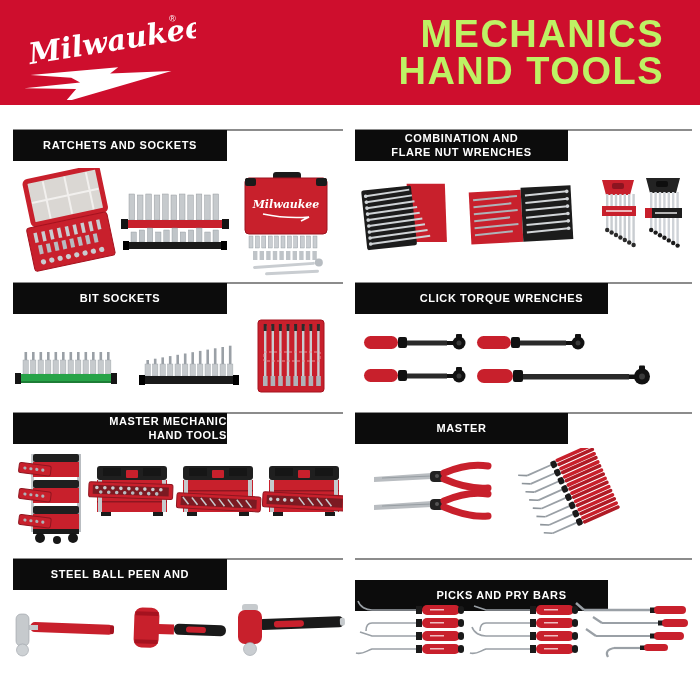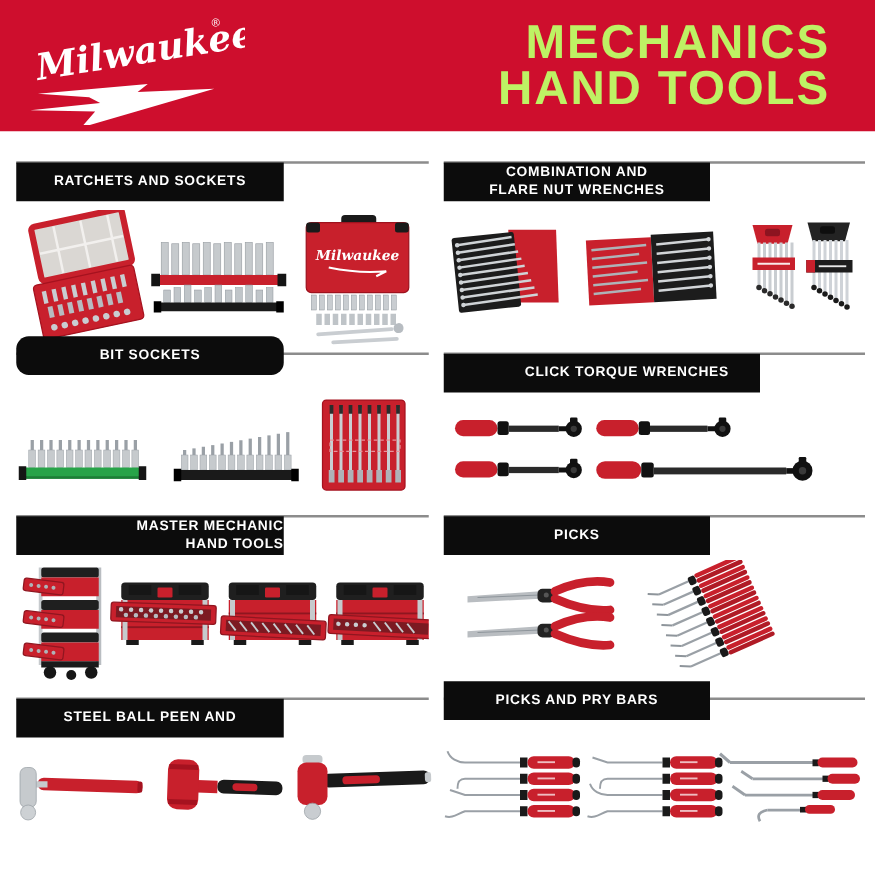--- a/index.html
+++ b/index.html
@@ -270,21 +270,21 @@
           <circle cx="321.2" cy="75" r="2.2"></circle>
           <circle cx="325.6" cy="77.6" r="2.2"></circle>
       </g>
       <rect x="293" y="40" width="37" height="10" fill="#1d1d1d"></rect>
       <rect x="293" y="40" width="7" height="10" fill="#c8202c"></rect>
       <path d="M303 45 h22" stroke="#ffffff" stroke-width="1.5" opacity="0.9"></path>
     </g>
   </svg>
 
   <div class="rule l" style="top:282px;"></div>
-  <div class="banner l" style="top:269px;border-radius:10px;">
+  <div class="banner l" style="top:283px;">
     <span>BIT SOCKETS</span>
   </div>
   <div class="rule r" style="top:282px;"></div>
   <div class="banner r" style="top:283px;padding-left:40px;">
     <span>CLICK TORQUE WRENCHES</span>
   </div>
 
   <svg class="prod" style="left:13px;top:316px;" width="330" height="86" viewBox="0 0 330 86">
     <g>
       <g fill="#c6cacd" stroke="#9aa0a6" stroke-width="0.4">
@@ -428,21 +428,21 @@
     </g>
   </svg>
 
   <div class="rule l" style="top:412px;"></div>
   <div class="banner l" style="top:413px;align-items:flex-end;">
     <span>MASTER MECHANIC</span>
     <span>HAND TOOLS</span>
   </div>
   <div class="rule r" style="top:412px;"></div>
   <div class="banner r" style="top:413px;">
-    <span>PICKS</span>
+    <span>MASTER</span>
   </div>
 
   <svg class="prod" style="left:13px;top:446px;" width="330" height="100" viewBox="0 0 330 100">
 
     <g>
       <rect x="18" y="8" width="3" height="78" fill="#c6cacd"></rect>
       <rect x="64" y="8" width="4" height="78" fill="#b9bdc1"></rect>
       <g>
         <rect x="20" y="8" width="46" height="8" rx="2" fill="#1f1f1f"></rect>
         <rect x="20" y="16" width="46" height="15" fill="#c8202c"></rect>
@@ -635,21 +635,21 @@
         </g>
       </g>
     </g>
   </svg>
 
   <div class="rule l" style="top:558px;"></div>
   <div class="banner l" style="top:559px;text-align:center;">
     <span>STEEL BALL PEEN AND</span>
   </div>
   <div class="rule r" style="top:558px;"></div>
-  <div class="banner r" style="top:545px;">
+  <div class="banner r" style="top:580px;padding-left:40px;">
     <span>PICKS AND PRY BARS</span>
   </div>
 
   <svg class="prod" style="left:8px;top:602px;" width="340" height="66" viewBox="0 0 340 66">
     <g>
       <g transform="rotate(2 24 26)">
         <rect x="22" y="20" width="84" height="10" rx="5" fill="#c8202c"></rect>
         <rect x="102" y="20.5" width="4" height="9" rx="2" fill="#a5121f"></rect>
       </g>
       <rect x="18" y="23" width="12" height="5" fill="#c6cacd"></rect>

